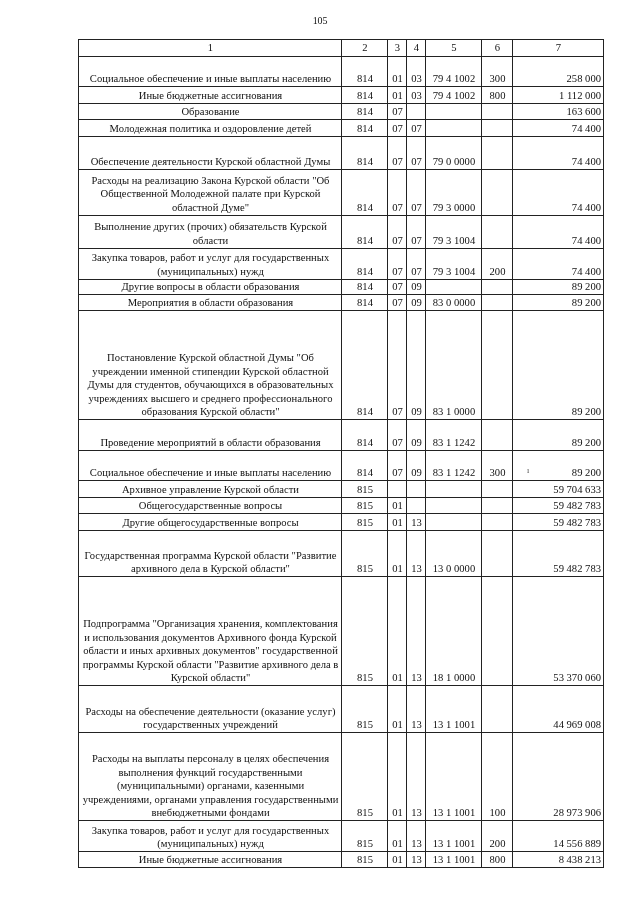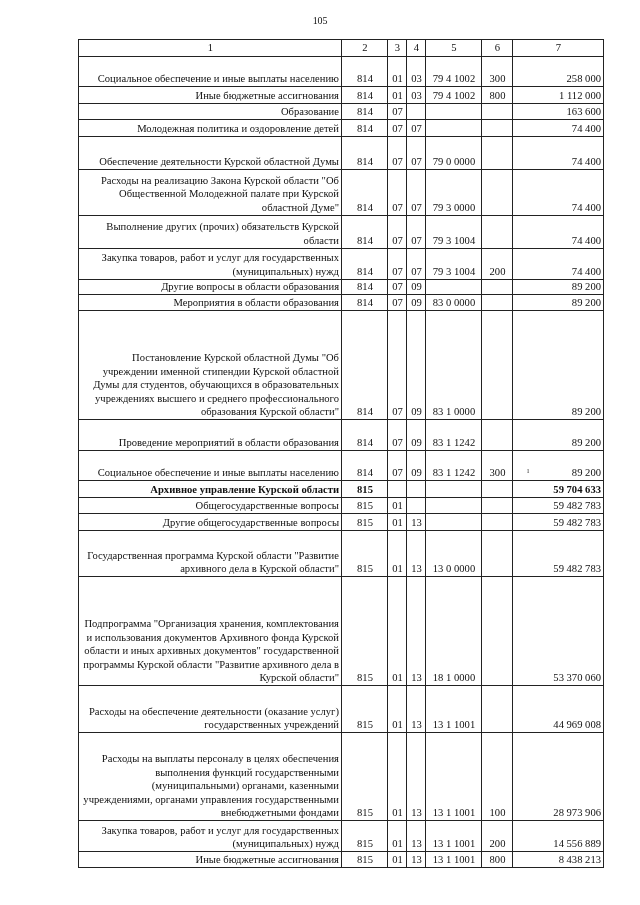--- a/index.html
+++ b/index.html
@@ -5,24 +5,24 @@
   html, body { margin:0; padding:0; background:#ffffff; }
   body { width:640px; height:905px; position:relative; overflow:hidden;
          font-family:"Liberation Serif", "DejaVu Serif", serif; color:#111; }
   .page-num { position:absolute; top:15px; left:0; width:640px; text-align:center;
               font-size:10px; letter-spacing:-0.2px; }
   table.budget { position:absolute; left:78px; top:39px; width:525px;
                  border-collapse:collapse; table-layout:fixed; font-size:10.6px; line-height:13.4px; }
   table.budget td { border:1px solid #222; padding:0 2px 1px 3px; vertical-align:bottom;
                     overflow:hidden; }
   table.budget tr.head td { text-align:center; vertical-align:middle; height:15px; }
-  td.c1 { text-align:right; }
+  td.c1 { text-align:center; }
   td.c2, td.c3, td.c4, td.c5, td.c6 { text-align:center; white-space:nowrap; }
   td.c7 { text-align:right; white-space:nowrap; position:relative; }
-  tr.bold td { font-weight:bold; }
+  tr.bold td { font-weight:normal; }
   .artifact { position:absolute; left:14px; bottom:3px; font-size:8px; color:#444; }
 </style>
 </head>
 <body>
 
 <div class="page-num">105</div>
 
 <table class="budget">
   <colgroup>
     <col style="width:263px">

